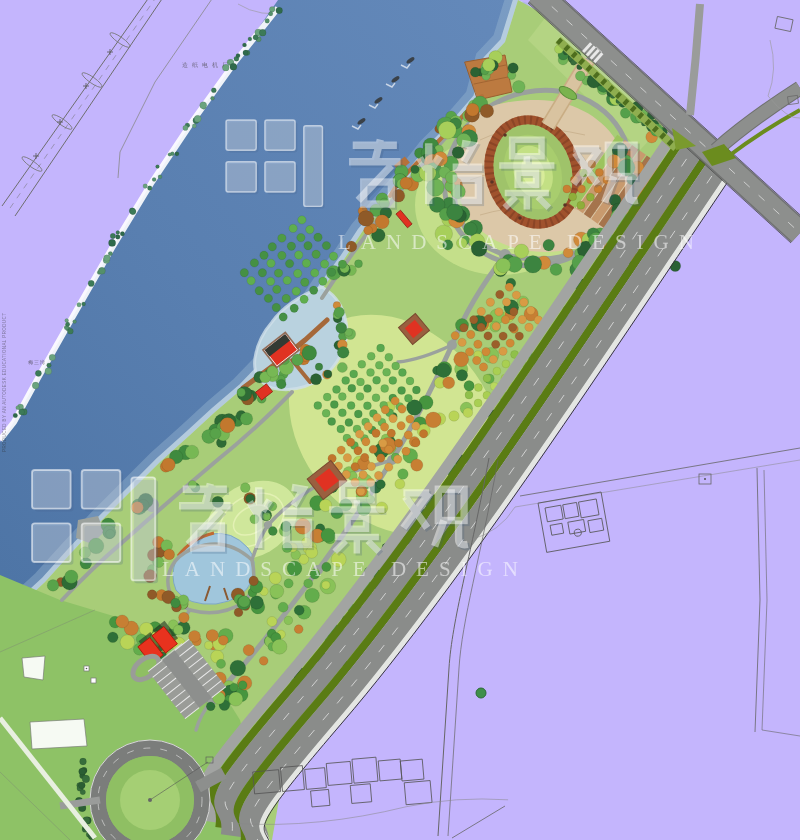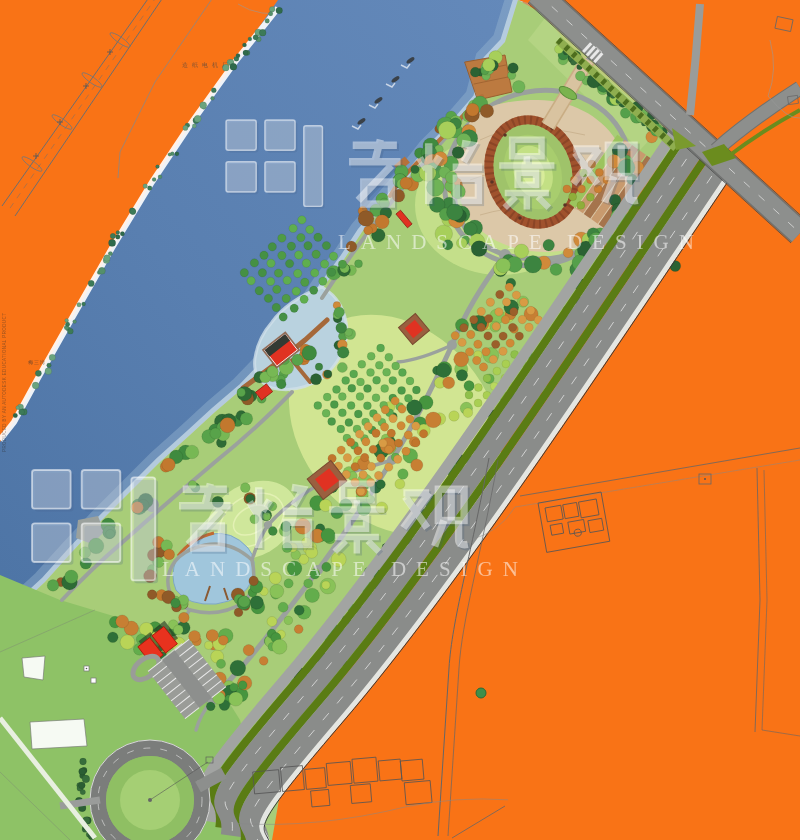--- a/index.html
+++ b/index.html
@@ -1,16 +1,16 @@
 <!DOCTYPE html>
 <html><head>
 <meta charset="utf-8">
 <style>
   html,body{margin:0;padding:0;background:#ffffff;}
-  .stage{width:800px;height:840px;position:relative;overflow:hidden;background:#f97316;
+  .stage{width:800px;height:840px;position:relative;overflow:hidden;background:#c4b5fd;
          font-family:"Liberation Sans",sans-serif;}
   svg{display:block;}
   text{font-family:"Liberation Sans",sans-serif;}
   .wm-en{font-family:"Liberation Serif",serif;}
 </style>
 </head>
 <body>
 
 <div class="stage">
 <svg id="map" viewBox="0 0 800 840" width="800" height="840">

